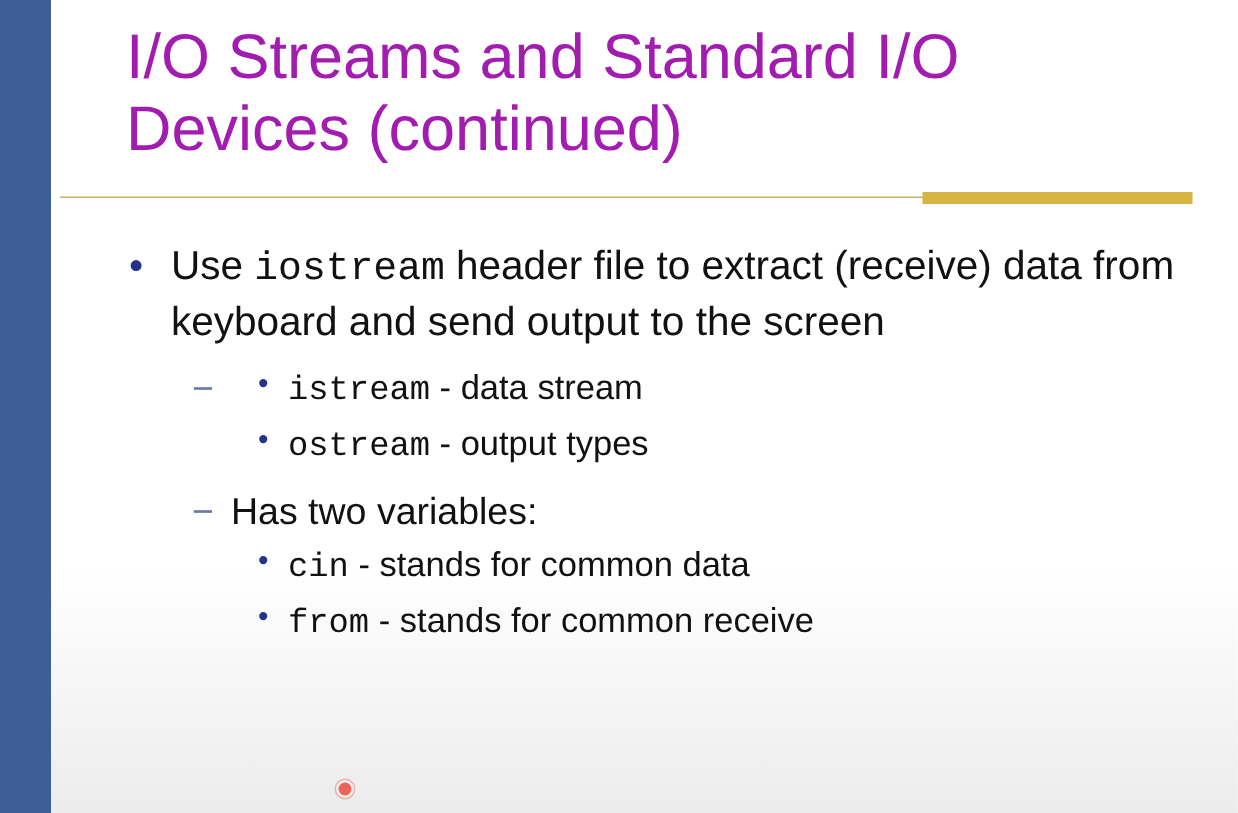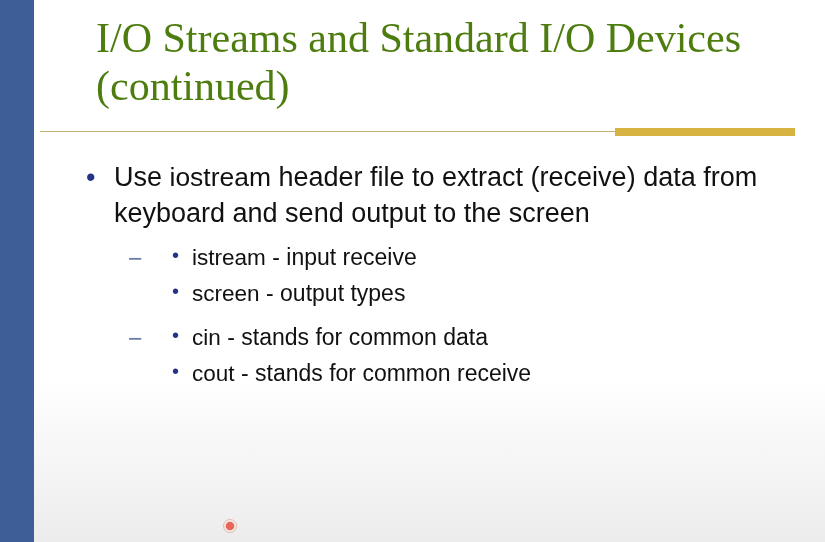--- a/index.html
+++ b/index.html
@@ -20,27 +20,27 @@
   .left-stripe {
     position: absolute;
     left: 0;
     top: 0;
     width: 34px;
     height: 542px;
     background: #3e5e97;
   }
   .title {
     position: absolute;
-    left: 96px;
+    left: 84px;
     top: 14px;
     width: 700px;
-    font-family: Liberation Serif, serif;
+    font-family: Liberation Sans, sans-serif;
     font-size: 42px;
     line-height: 1.15;
-    color: #4d7c0f;
+    color: #a21caf;
     font-weight: 400;
   }
   .divider {
     position: absolute;
     left: 40px;
     top: 128px;
     width: 755px;
     height: 8px;
   }
   .divider-thin {
@@ -103,21 +103,21 @@
     line-height: 1.55;
   }
   .b3 .dot3 {
     position: absolute;
     left: 0;
     top: 0;
     color: #24338a;
     font-size: 20px;
   }
   code.mono {
-    font-family: Liberation Sans, sans-serif;
+    font-family: Liberation Mono, monospace;
     font-size: 0.98em;
     margin-top: 12px;
   }
   .pointer {
     position: absolute;
     left: 222px;
     top: 518px;
     width: 16px;
     height: 16px;
     pointer-events: none;
@@ -143,40 +143,41 @@
       <span class="dot">•</span>
       <span>Use </span><code class="mono">iostream</code><span> header file to extract (receive) data from keyboard and send output to the screen</span>
     </div>
 
     <div class="b2">
       <span class="dash">−</span>
     </div>
 
     <div class="b3">
       <span class="dot3">•</span>
-      <code class="mono">istream</code><span> - input receive</span>
+      <code class="mono">istream</code><span> - data stream</span>
     </div>
 
     <div class="b3">
       <span class="dot3">•</span>
-      <code class="mono">screen</code><span> - output types</span>
+      <code class="mono">ostream</code><span> - output types</span>
     </div>
 
     <div class="b2">
       <span class="dash">−</span>
+      <span>Has two variables:</span>
     </div>
 
     <div class="b3">
       <span class="dot3">•</span>
       <code class="mono">cin</code><span> - stands for common data</span>
     </div>
 
     <div class="b3">
       <span class="dot3">•</span>
-      <code class="mono">cout</code><span> - stands for common receive</span>
+      <code class="mono">from</code><span> - stands for common receive</span>
     </div>
 
   </div>
 
   <div class="pointer">
     <svg viewBox="0 0 16 16" width="16" height="16">
       <circle cx="8" cy="8" r="4.3" fill="#e74c3c" opacity="0.85"></circle>
       <circle cx="8" cy="8" r="6.5" fill="none" stroke="#e74c3c" stroke-width="1" opacity="0.35"></circle>
     </svg>
   </div>

